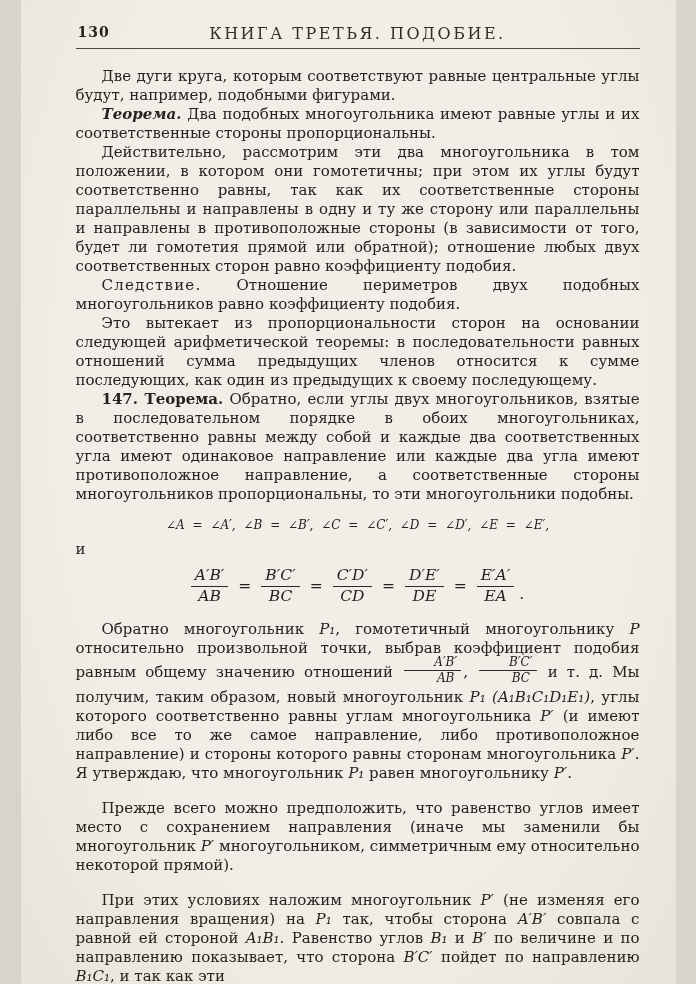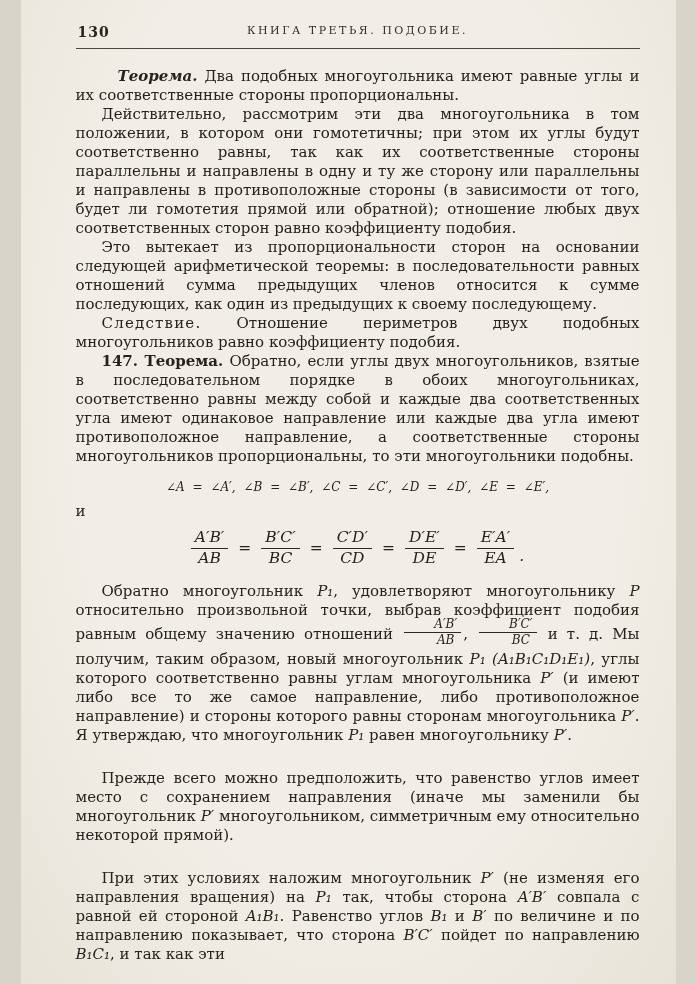--- a/index.html
+++ b/index.html
@@ -19,29 +19,29 @@
     overflow:hidden;
   }
   
   .hdr{position:relative;height:20px;}
   .hdr .pagenum{
     position:absolute;left:2px;top:0;
     font-size:14px;font-weight:bold;letter-spacing:1px;
   }
   .hdr .running{
     text-align:center;
-    font-size:11px;letter-spacing:2.5px;
+    font-size:16px;letter-spacing:2.5px;
     color:#343029;
   }
   .hdr-rule{border-bottom:1.5px solid #4c463c;margin-top:4px;margin-bottom:18px;}
   
   .bodytext{font-size:15px;line-height:19px;text-align:justify;}
   .para{margin:0;text-indent:26px;}
-  .para.gap-top{margin-top:24px;}
-  .lbl-bi{font-weight:bold;font-style:italic;margin-left:16px;}
+  .para.gap-top{margin-top:16px;}
+  .lbl-bi{font-weight:bold;font-style:italic;}
   .lbl-b{font-weight:bold;}
   .lbl-sp{letter-spacing:1.2px;}
   .it{}
   .m{font-style:italic;font-family:"DejaVu Serif","Liberation Serif",serif;}
   
   .formula-angles{
     text-align:center;font-style:italic;
     font-size:12px;line-height:22px;
     margin:10px 0 4px;
     word-spacing:4px;
@@ -67,28 +67,29 @@
 <div class="page">
 
   <div class="hdr">
     <span class="pagenum">130</span>
     <div class="running">КНИГА ТРЕТЬЯ.  ПОДОБИЕ.</div>
   </div>
   <div class="hdr-rule"></div>
 
   <div class="bodytext">
 
+    <p class="para"><span>Две дуги круга, которым соответствуют равные центральные углы будут, например, подобными фигурами.</span></p>
 
     <p class="para"><span class="lbl-bi">Теорема.</span><span class="it"> Два подобных многоугольника имеют равные углы и их соответственные стороны пропорциональны.</span></p>
 
     <p class="para"><span>Действительно, рассмотрим эти два многоугольника в том положении, в котором они гомотетичны; при этом их углы будут соответственно равны, так как их соответственные стороны параллельны и направлены в одну и ту же сторону или параллельны и направлены в противоположные стороны (в зависимости от того, будет ли гомотетия прямой или обратной); отношение любых двух соответственных сторон равно коэффициенту подобия.</span></p>
 
+    <p class="para"><span class="lbl-sp">Следствие.</span><span class="it"> Отношение периметров двух подобных многоугольников равно коэффициенту подобия.</span></p>
+
     <p class="para"><span>Это вытекает из пропорциональности сторон на основании следующей арифметической теоремы:</span><span class="it"> в последовательности равных отношений сумма предыдущих членов относится к сумме последующих, как один из предыдущих к своему последующему.</span></p>
-
-    <p class="para"><span class="lbl-sp">Следствие.</span><span class="it"> Отношение периметров двух подобных многоугольников равно коэффициенту подобия.</span></p>
 
     <p class="para"><span class="lbl-b">147. Теорема.</span><span class="it"> Обратно, если углы двух многоугольников, взятые в последовательном порядке в обоих многоугольниках, соответственно равны между собой и каждые два соответственных угла имеют одинаковое направление или каждые два угла имеют противоположное направление, а соответственные стороны многоугольников пропорциональны, то эти многоугольники подобны.</span></p>
 
 
     <div class="formula-angles">∠A = ∠A′, ∠B = ∠B′, ∠C = ∠C′, ∠D = ∠D′, ∠E = ∠E′,</div>
 
     <p class="para conj"><span>и</span></p>
 
     <div class="formula-row">
       <span class="frac">
@@ -111,21 +112,21 @@
           <span class="den">DE</span>
         </span>
       <span class="eq">=</span>
       <span class="frac">
           <span class="num">E′A′</span>
           <span class="den">EA</span>
         </span>
       <span class="endmark">.</span>
     </div>
 
-    <p class="para"><span>Обратно многоугольник </span><i class="m">P₁</i><span>, удовлетворяют многоугольнику </span><i class="m">P</i><span> относительно произвольной точки, выбрав коэффициент подобия равным общему значению отношений </span><span class="frac frac-inline">
+    <p class="para"><span>Обратно многоугольник </span><i class="m">P₁</i><span>, гомотетичный многоугольнику </span><i class="m">P</i><span> относительно произвольной точки, выбрав коэффициент подобия равным общему значению отношений </span><span class="frac frac-inline">
           <span class="num">A′B′</span>
           <span class="den">AB</span>
         </span><span>, </span><span class="frac frac-inline">
           <span class="num">B′C′</span>
           <span class="den">BC</span>
         </span><span> и т. д. Мы получим, таким образом, новый многоугольник </span><i class="m">P₁ (A₁B₁C₁D₁E₁)</i><span>, углы которого соответственно равны углам многоугольника </span><i class="m">P′</i><span> (и имеют либо все то же самое направление, либо противоположное направление) и стороны которого равны сторонам многоугольника </span><i class="m">P′</i><span>. Я утверждаю, что многоугольник </span><i class="m">P₁</i><span> равен многоугольнику </span><i class="m">P′</i><span>.</span></p>
 
     <p class="para gap-top"><span>Прежде всего можно предположить, что равенство углов имеет место с сохранением направления (иначе мы заменили бы многоугольник </span><i class="m">P′</i><span> многоугольником, симметричным ему относительно некоторой прямой).</span></p>
 
     <p class="para gap-top"><span>При этих условиях наложим многоугольник </span><i class="m">P′</i><span> (не изменяя его направления вращения) на </span><i class="m">P₁</i><span> так, чтобы сторона </span><i class="m">A′B′</i><span> совпала с равной ей стороной </span><i class="m">A₁B₁</i><span>. Равенство углов </span><i class="m">B₁</i><span> и </span><i class="m">B′</i><span> по величине и по направлению показывает, что сторона </span><i class="m">B′C′</i><span> пойдет по направлению </span><i class="m">B₁C₁</i><span>, и так как эти</span></p>

